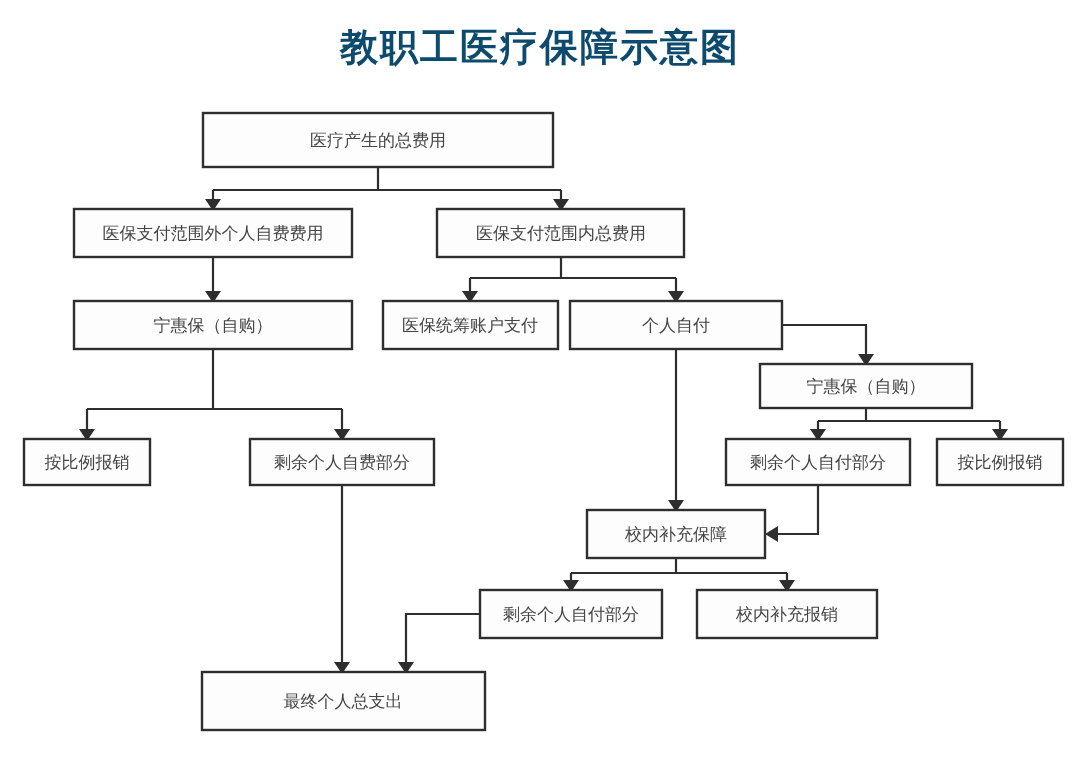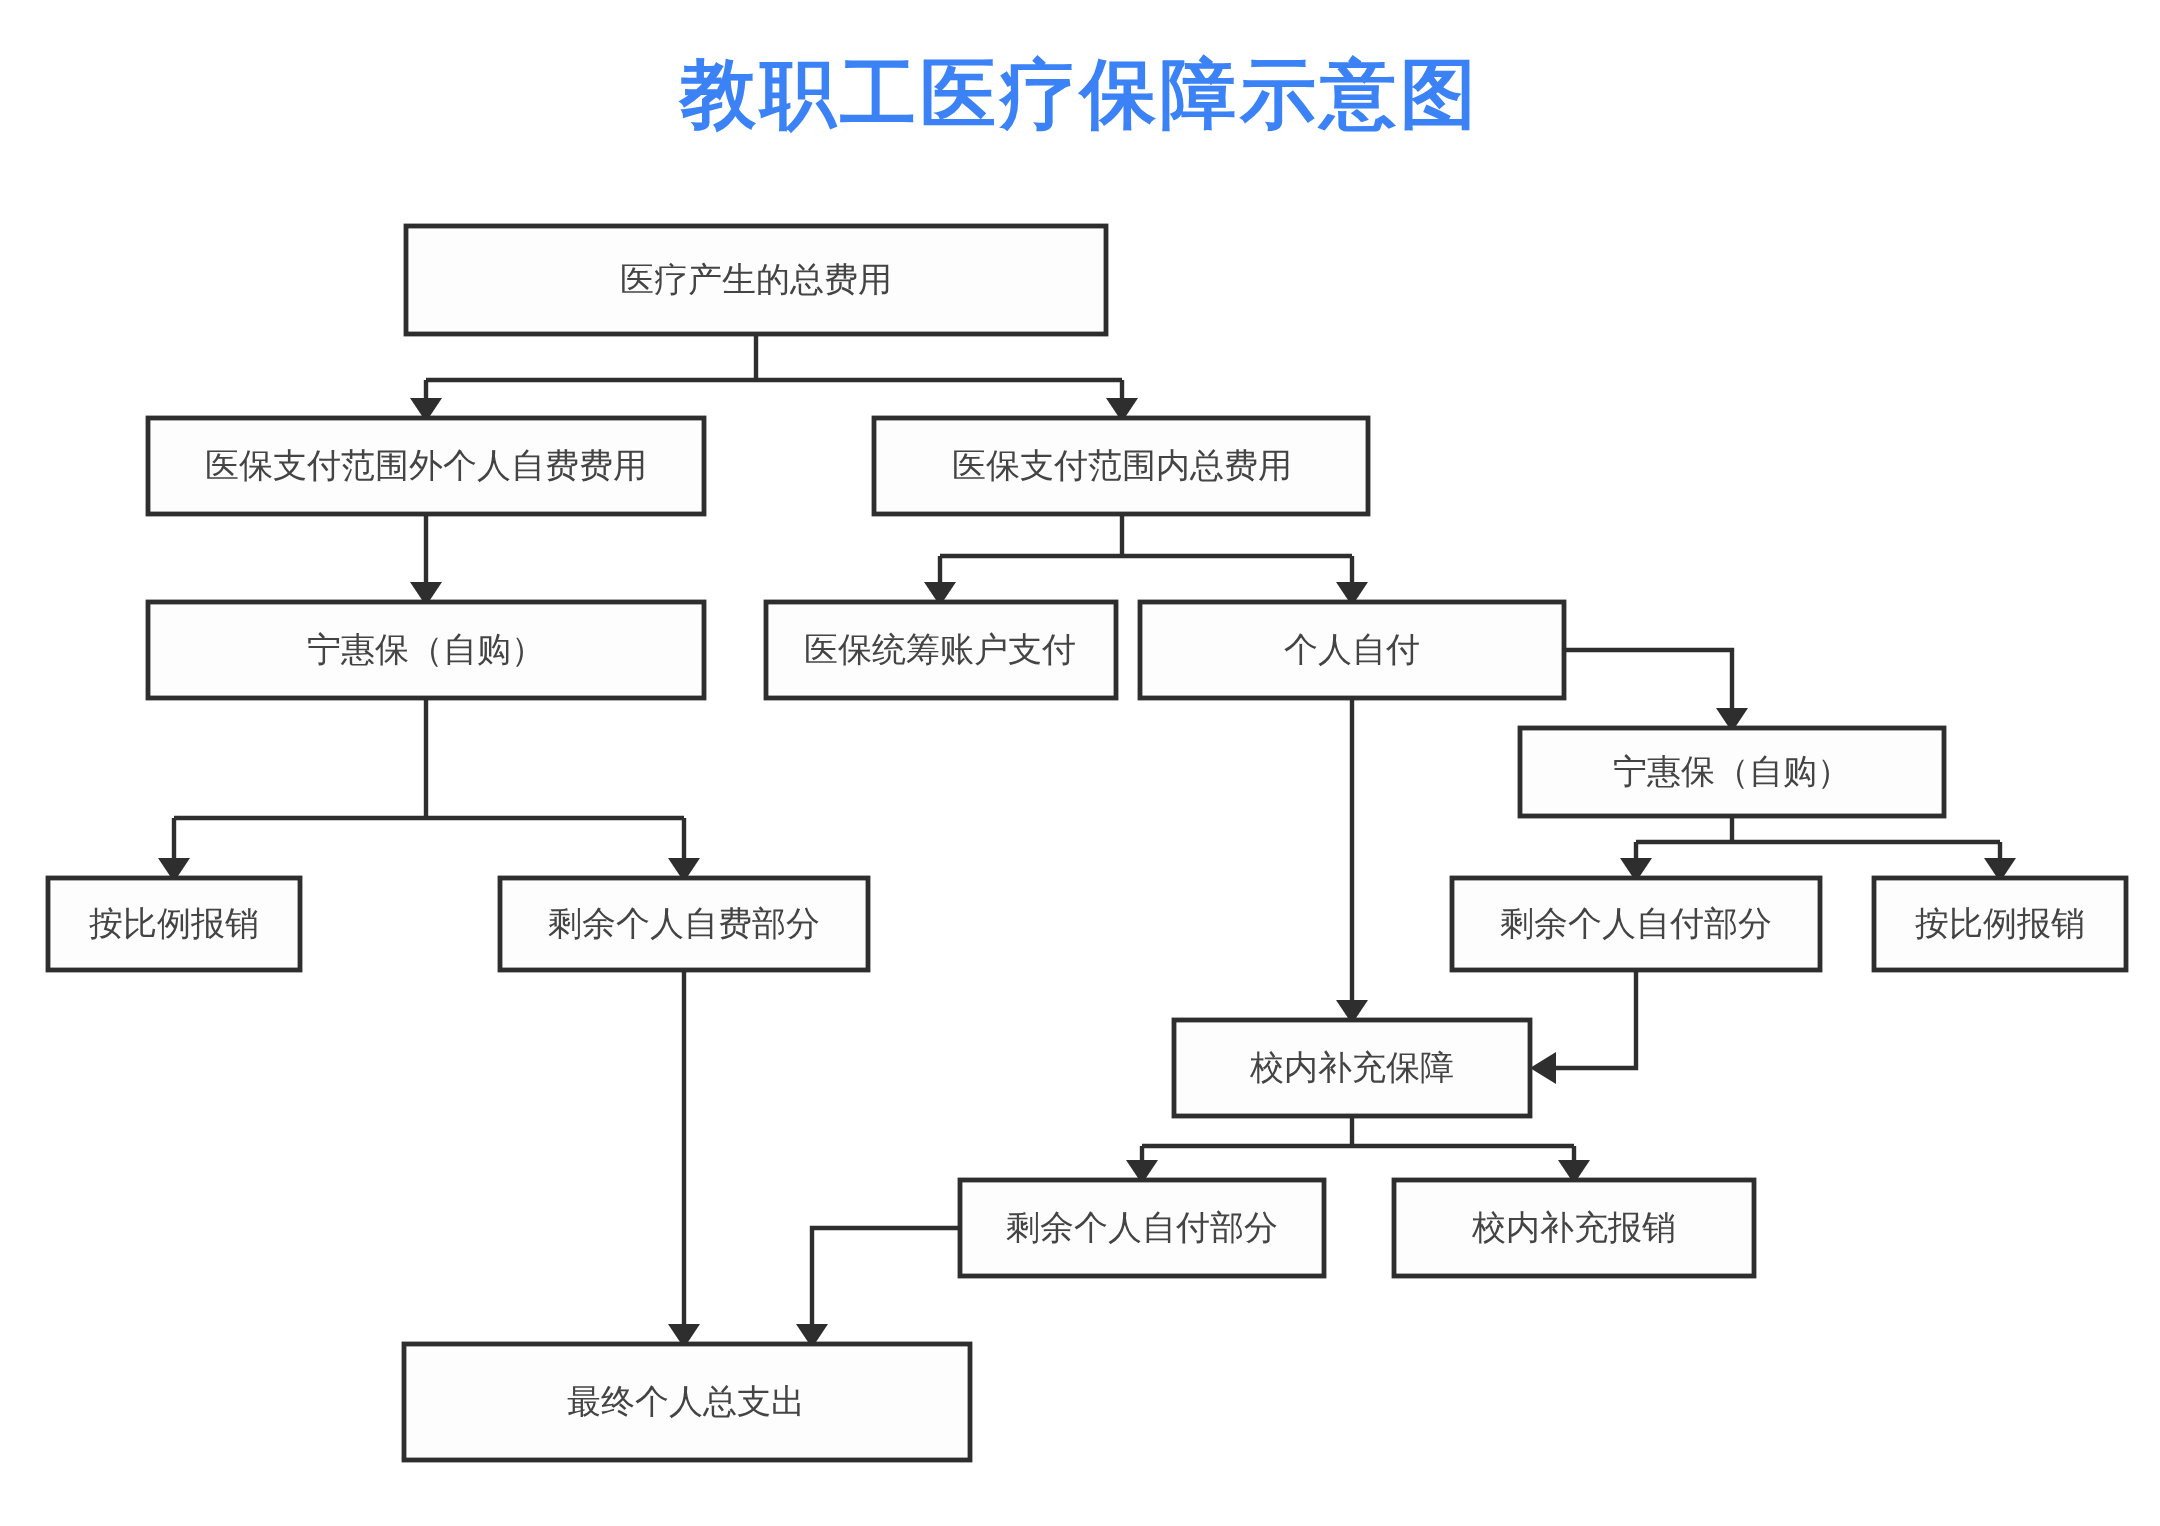--- a/index.html
+++ b/index.html
@@ -21,21 +21,21 @@
     background: #ffffff;
   }
   .diagram-title {
     position: absolute;
     left: 0;
     top: 22px;
     width: 1080px;
     text-align: center;
     font-size: 38px;
     font-weight: 700;
-    color: #3b82f6;
+    color: #0c4a6e;
     letter-spacing: 2px;
     font-family: "DejaVu Sans", "Liberation Sans", sans-serif;
   }
   svg.flow {
     position: absolute;
     left: 0;
     top: 0;
     width: 1080px;
     height: 763px;
   }

